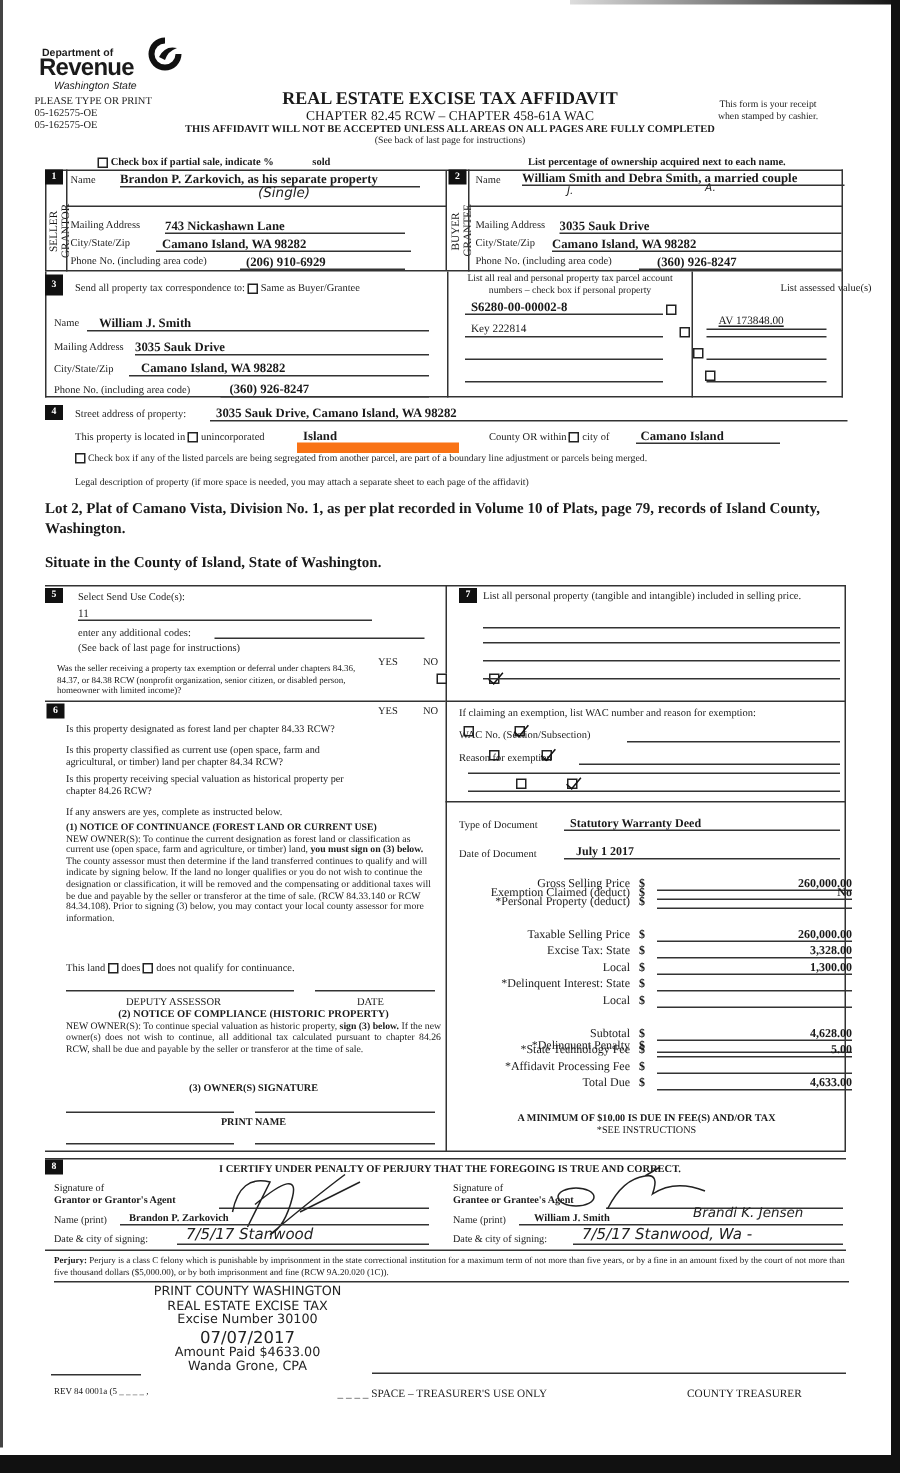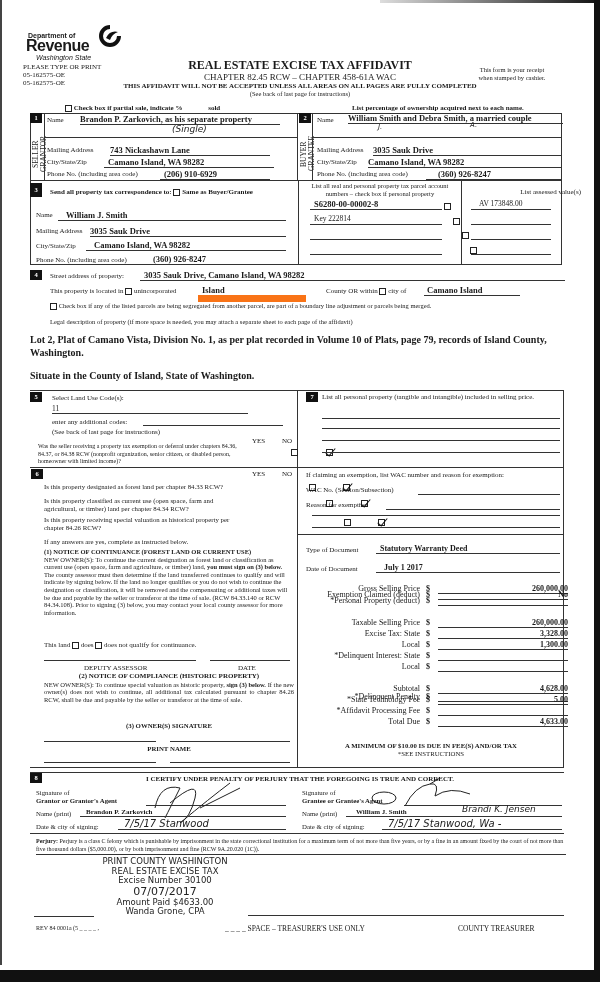--- a/index.html
+++ b/index.html
@@ -106,42 +106,42 @@
 <div class="abs lbl" style="left:317px;top:146px;">Mailing Address</div>
 <div class="abs val" style="left:373px;top:145px;width:188px;border-bottom:1px solid #333;">3035 Sauk Drive</div>
 <div class="abs lbl" style="left:317px;top:158px;">City/State/Zip</div>
 <div class="abs val" style="left:368px;top:157px;width:193px;border-bottom:1px solid #333;">Camano Island, WA 98282</div>
 <div class="abs lbl" style="left:317px;top:170px;">Phone No. (including area code)</div>
 <div class="abs val" style="left:426px;top:169px;width:135px;border-bottom:1px solid #333;padding-left:12px;">(360) 926-8247</div>
 
 
 <div class="box" style="left:30px;top:181px;width:532px;height:84px;border-top:none;"></div>
 <div class="abs" style="left:30px;top:183px;"><span class="num" style="height:14px;line-height:14px;">3</span></div>
-<div class="abs lbl" style="left:50px;top:188px;font-weight:bold;">
+<div class="abs lbl" style="left:50px;top:188px;">
   <span>Send all property tax correspondence to:</span>
   <span class="cb"></span>
   <span>Same as Buyer/Grantee</span>
 </div>
 <div class="abs lbl" style="left:36px;top:211px;">Name</div>
 <div class="abs val" style="left:58px;top:210px;width:228px;border-bottom:1px solid #333;padding-left:8px;">William J. Smith</div>
 <div class="abs lbl" style="left:36px;top:227px;">Mailing Address</div>
 <div class="abs val" style="left:90px;top:226px;width:196px;border-bottom:1px solid #333;">3035 Sauk Drive</div>
 <div class="abs lbl" style="left:36px;top:242px;">City/State/Zip</div>
 <div class="abs val" style="left:86px;top:240px;width:200px;border-bottom:1px solid #333;padding-left:8px;">Camano Island, WA 98282</div>
 <div class="abs lbl" style="left:36px;top:256px;">Phone No. (including area code)</div>
 <div class="abs val" style="left:147px;top:254px;width:139px;border-bottom:1px solid #333;padding-left:6px;">(360) 926-8247</div>
 
 <div class="abs" style="left:298px;top:181px;width:1px;height:84px;background:#333;"></div>
 <div class="abs" style="left:461px;top:181px;width:1px;height:84px;background:#333;"></div>
 <div class="abs" style="left:300px;top:182px;width:160px;text-align:center;font-size:6.5px;line-height:8px;">List all real and personal property tax parcel account numbers – check box if personal property</div>
 <div class="abs" style="left:481px;top:188px;width:100px;text-align:right;font-size:7px;">List assessed value(s)</div>
 
 <div class="abs val" style="left:310px;top:199px;width:132px;border-bottom:1px solid #333;padding-left:4px;">S6280-00-00002-8</div>
 <span class="abs cb" style="left:444px;top:202px;"></span>
-<div class="abs" style="left:471px;top:199px;width:80px;border-bottom:1px solid #333;padding-left:8px;font-size:7.5px;height:11px;">AV 173848.00</div>
+<div class="abs" style="left:471px;top:209px;width:80px;border-bottom:1px solid #333;padding-left:8px;font-size:7.5px;height:11px;text-decoration:underline;">AV 173848.00</div>
 
 <div class="abs" style="left:310px;top:214px;width:132px;border-bottom:1px solid #333;padding-left:4px;font-size:7.5px;height:11px;">Key 222814</div>
 <span class="abs cb" style="left:444px;top:217px;"></span>
 <div class="abs" style="left:471px;top:214px;width:80px;border-bottom:1px solid #333;height:11px;"></div>
 
 <div class="abs" style="left:310px;top:229px;width:132px;border-bottom:1px solid #333;height:11px;"></div>
 <span class="abs cb" style="left:444px;top:231px;"></span>
 <div class="abs" style="left:471px;top:229px;width:80px;border-bottom:1px solid #333;height:11px;"></div>
 
 <div class="abs" style="left:310px;top:244px;width:132px;border-bottom:1px solid #333;height:11px;"></div>
@@ -171,21 +171,21 @@
 <div class="abs" style="left:50px;top:318px;font-size:6.5px;">Legal description of property (if more space is needed, you may attach a separate sheet to each page of the affidavit)</div>
 <div class="abs" style="left:30px;top:333px;width:540px;font-size:10px;font-weight:bold;line-height:13px;">Lot 2, Plat of Camano Vista, Division No. 1, as per plat recorded in Volume 10 of Plats, page 79, records of Island County, Washington.</div>
 <div class="abs" style="left:30px;top:370px;width:540px;font-size:10px;font-weight:bold;">Situate in the County of Island, State of Washington.</div>
 
 
 <div class="box" style="left:30px;top:390px;width:534px;height:378px;border-left:none;"></div>
 <div class="abs" style="left:297px;top:390px;width:1px;height:378px;background:#333;"></div>
 
 
 <div class="abs" style="left:30px;top:392px;"><span class="num">5</span></div>
-<div class="abs lbl" style="left:52px;top:394px;">Select Land Use Code(s):</div>
+<div class="abs lbl" style="left:52px;top:394px;">Select Send Use Code(s):</div>
 <div class="abs" style="left:52px;top:404px;width:196px;border-bottom:1px solid #333;font-size:7.5px;height:10px;">11</div>
 <div class="abs lbl" style="left:52px;top:418px;">enter any additional codes:</div>
 <div class="abs" style="left:143px;top:418px;width:140px;border-bottom:1px solid #333;height:8px;"></div>
 <div class="abs lbl" style="left:52px;top:428px;">(See back of last page for instructions)</div>
 <div class="abs" style="left:252px;top:437px;font-size:7px;">YES</div>
 <div class="abs" style="left:282px;top:437px;font-size:7px;">NO</div>
 <div class="abs" style="left:38px;top:443px;width:200px;font-size:6px;line-height:7.5px;">Was the seller receiving a property tax exemption or deferral under chapters 84.36, 84.37, or 84.38 RCW (nonprofit organization, senior citizen, or disabled person, homeowner with limited income)?</div>
 <span class="abs cb" style="left:256px;top:448px;"></span>
 <span class="abs cb checked" style="left:282px;top:448px;"></span>
 

